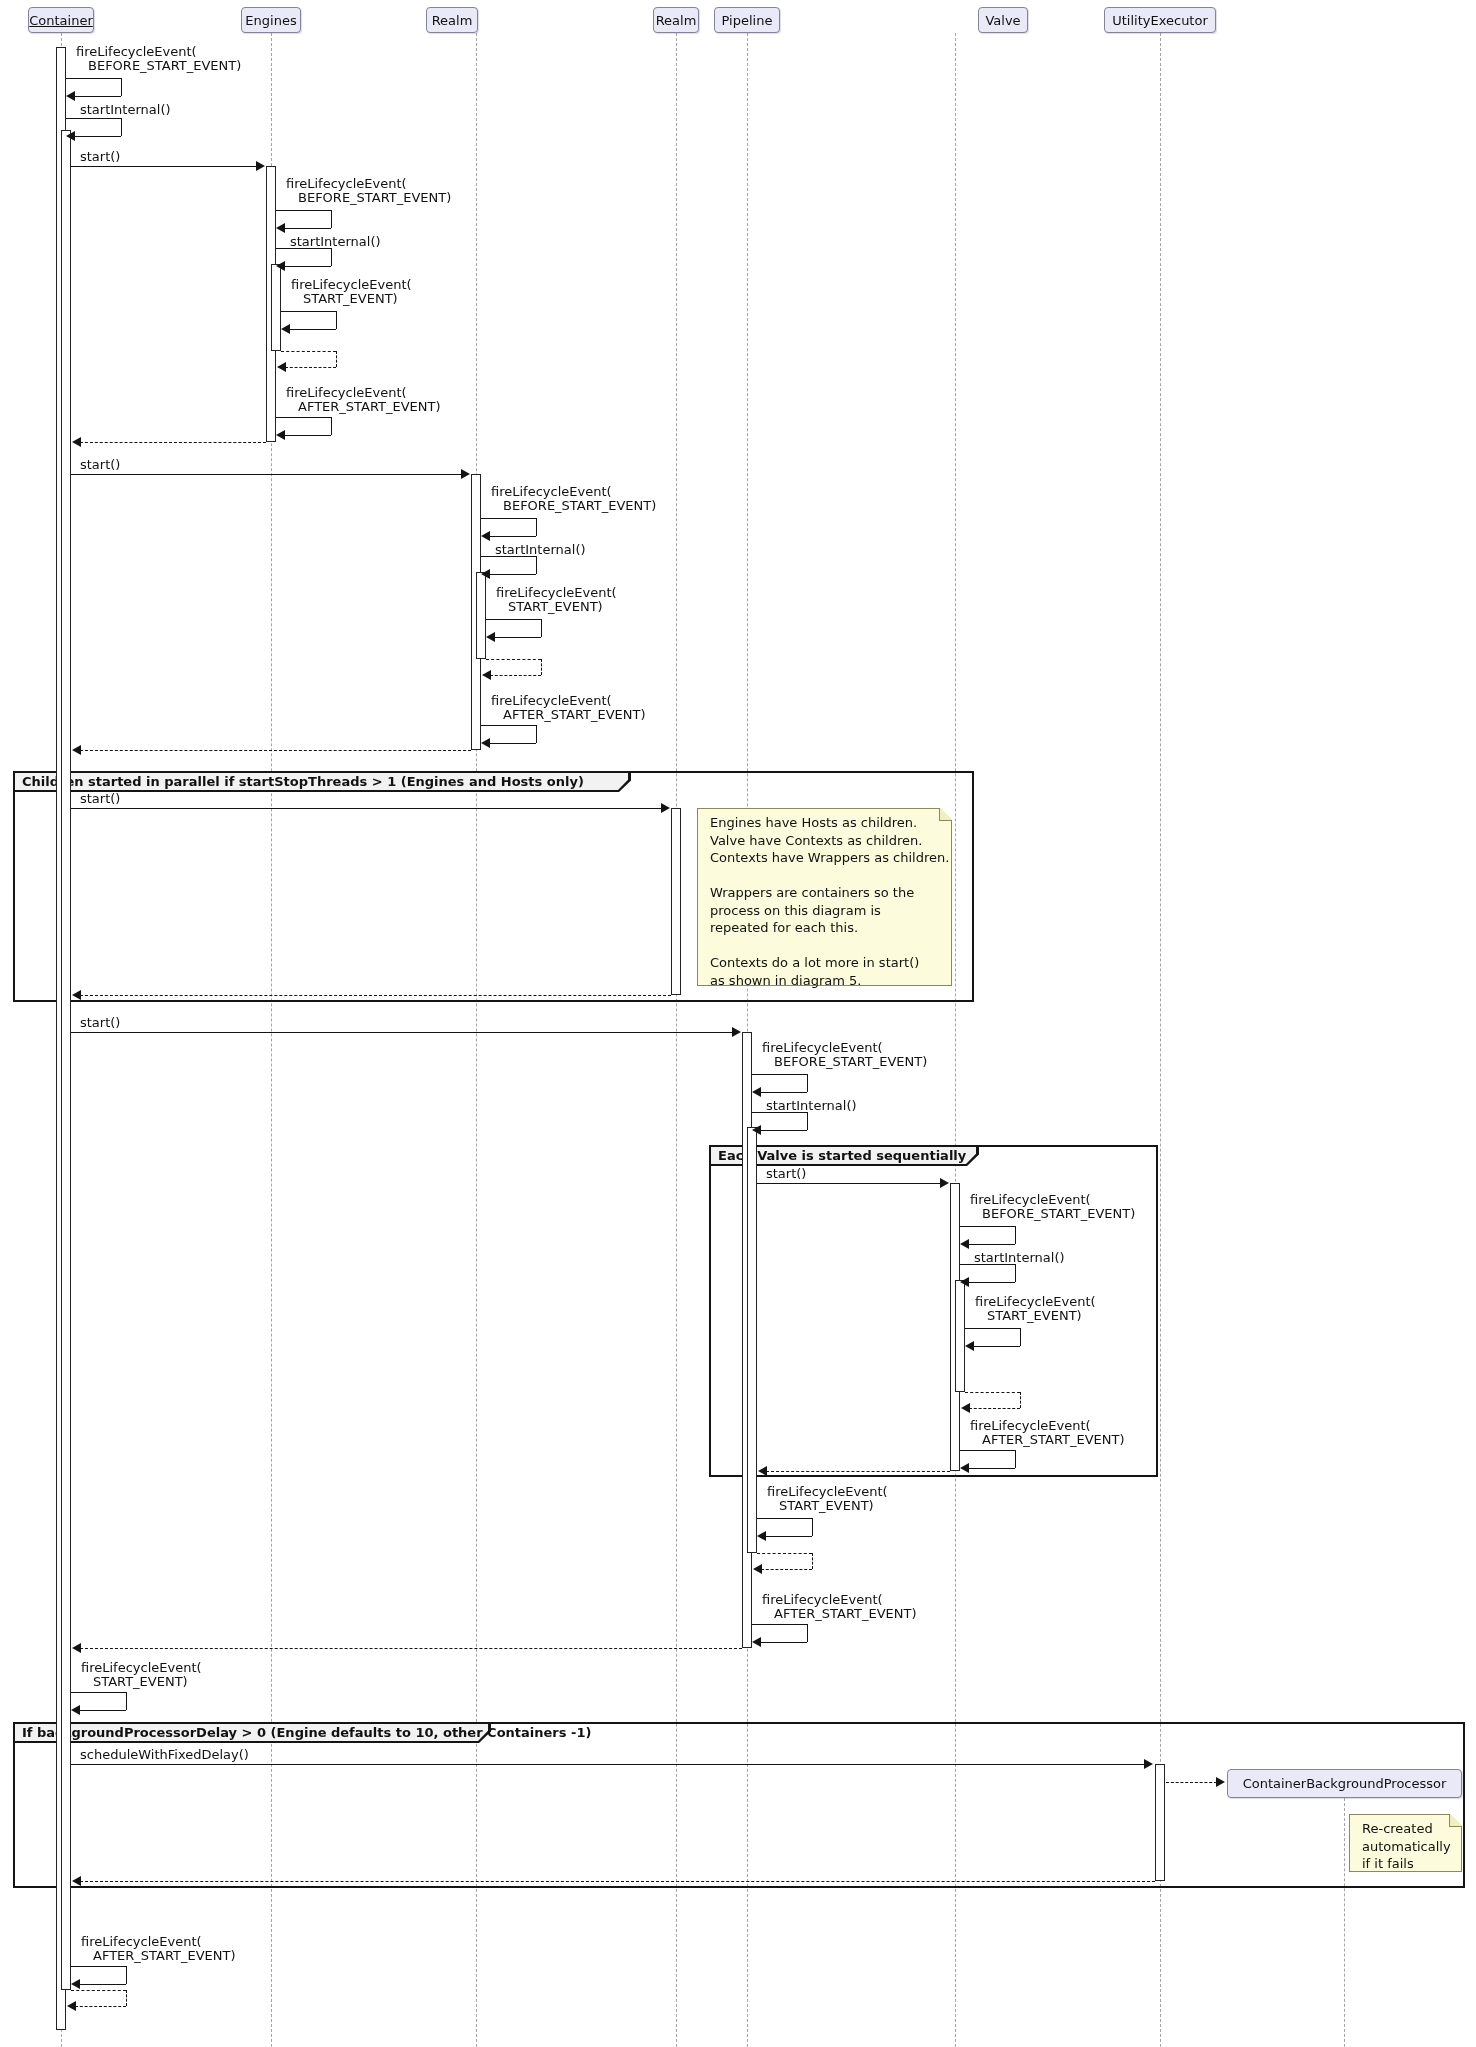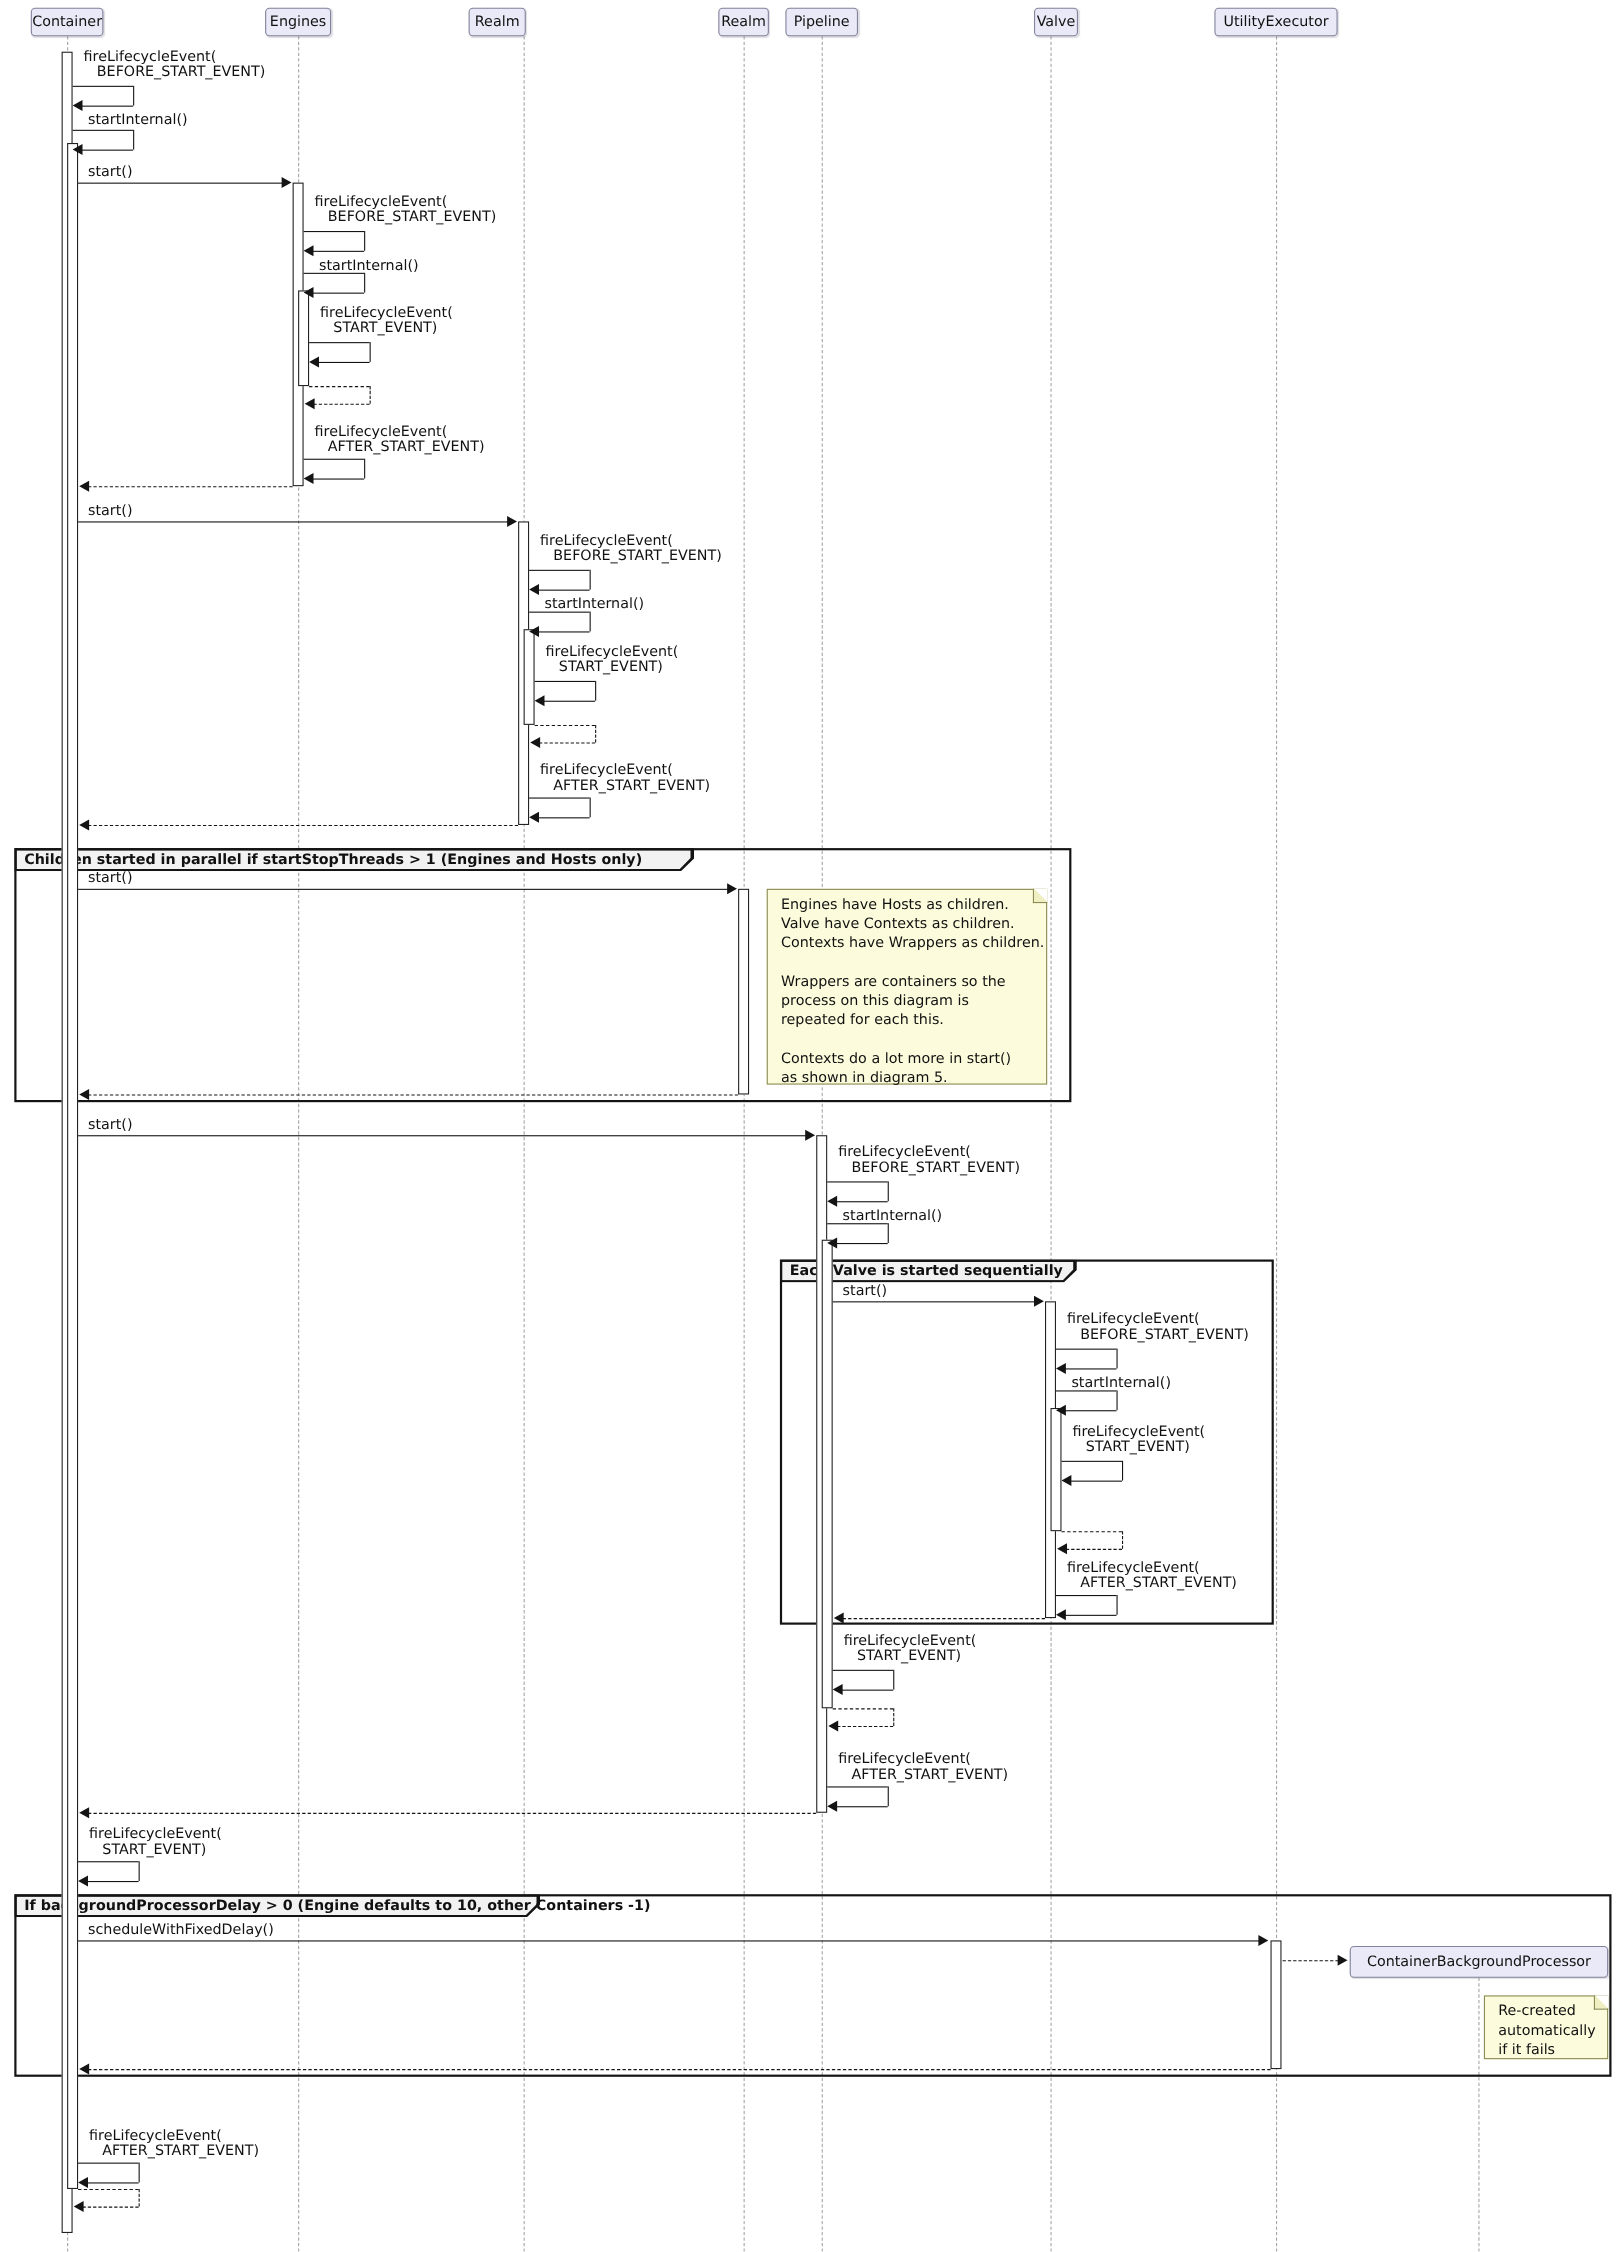--- a/index.html
+++ b/index.html
@@ -254,21 +254,21 @@
       <div class="nline"> </div>
       <div class="nline">Contexts do a lot more in start()</div>
       <div class="nline">as shown in diagram 5.</div>
     </div>
     <div class="note" style="left: 1349px; top: 1814px; width: 113px; height: 58px; padding-top: 5px;">
       <div class="fold"></div>
       <div class="nline">Re-created</div>
       <div class="nline">automatically</div>
       <div class="nline">if it fails</div>
     </div>
-    <div class="phead" style="left: 28px; top: 7px; width: 66px; height: 26px;">Container</div>
+    <div class="phead" style="left: 28px; top: 7px; width: 66px; height: 26px; text-decoration: underline;">Container</div>
     <div class="phead" style="left: 241px; top: 7px; width: 60px; height: 26px;">Engines</div>
     <div class="phead" style="left: 426px; top: 7px; width: 52px; height: 26px;">Realm</div>
     <div class="phead" style="left: 653px; top: 7px; width: 46px; height: 26px;">Realm</div>
     <div class="phead" style="left: 714px; top: 7px; width: 66px; height: 26px;">Pipeline</div>
-    <div class="phead" style="left: 940px; top: 7px; width: 40px; height: 26px; text-align: center;">Valve</div>
+    <div class="phead" style="left: 978px; top: 7px; width: 50px; height: 26px; text-align: center;">Valve</div>
     <div class="phead" style="left: 1104px; top: 7px; width: 112px; height: 26px;">UtilityExecutor</div>
     <div class="phead" style="left: 1227px; top: 1769px; width: 235px; height: 29px;">ContainerBackgroundProcessor</div>
   </div>
 
 </body></html>

